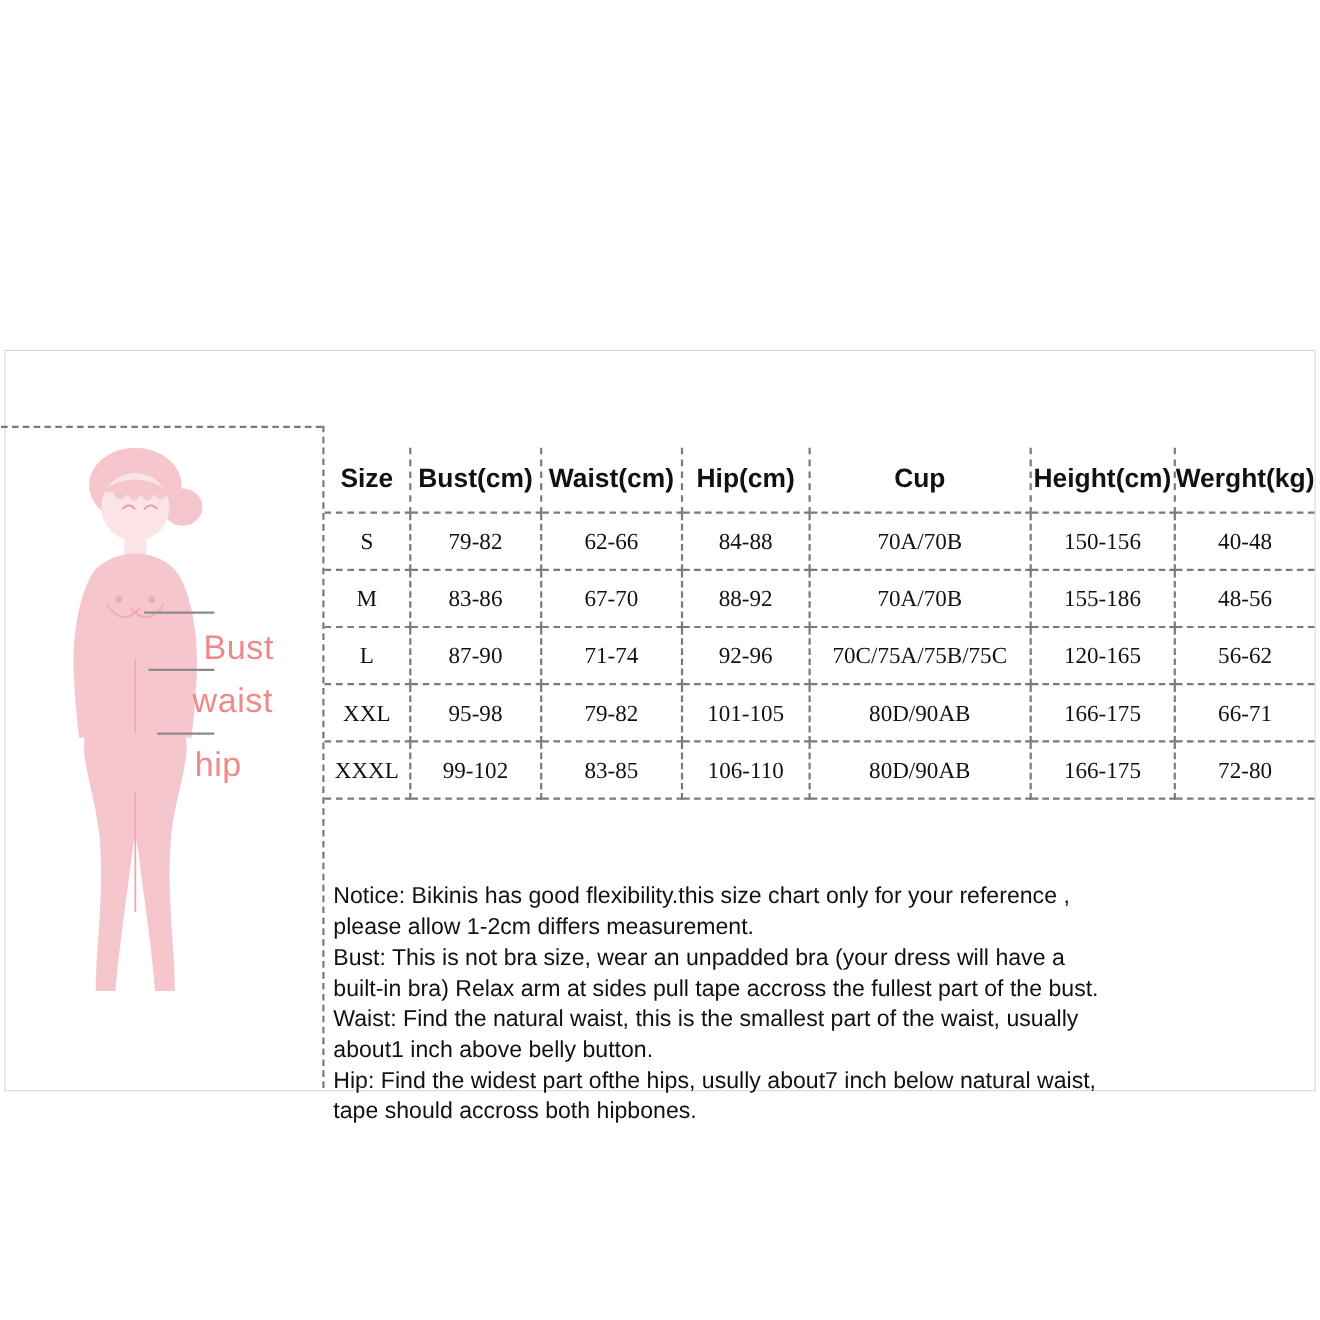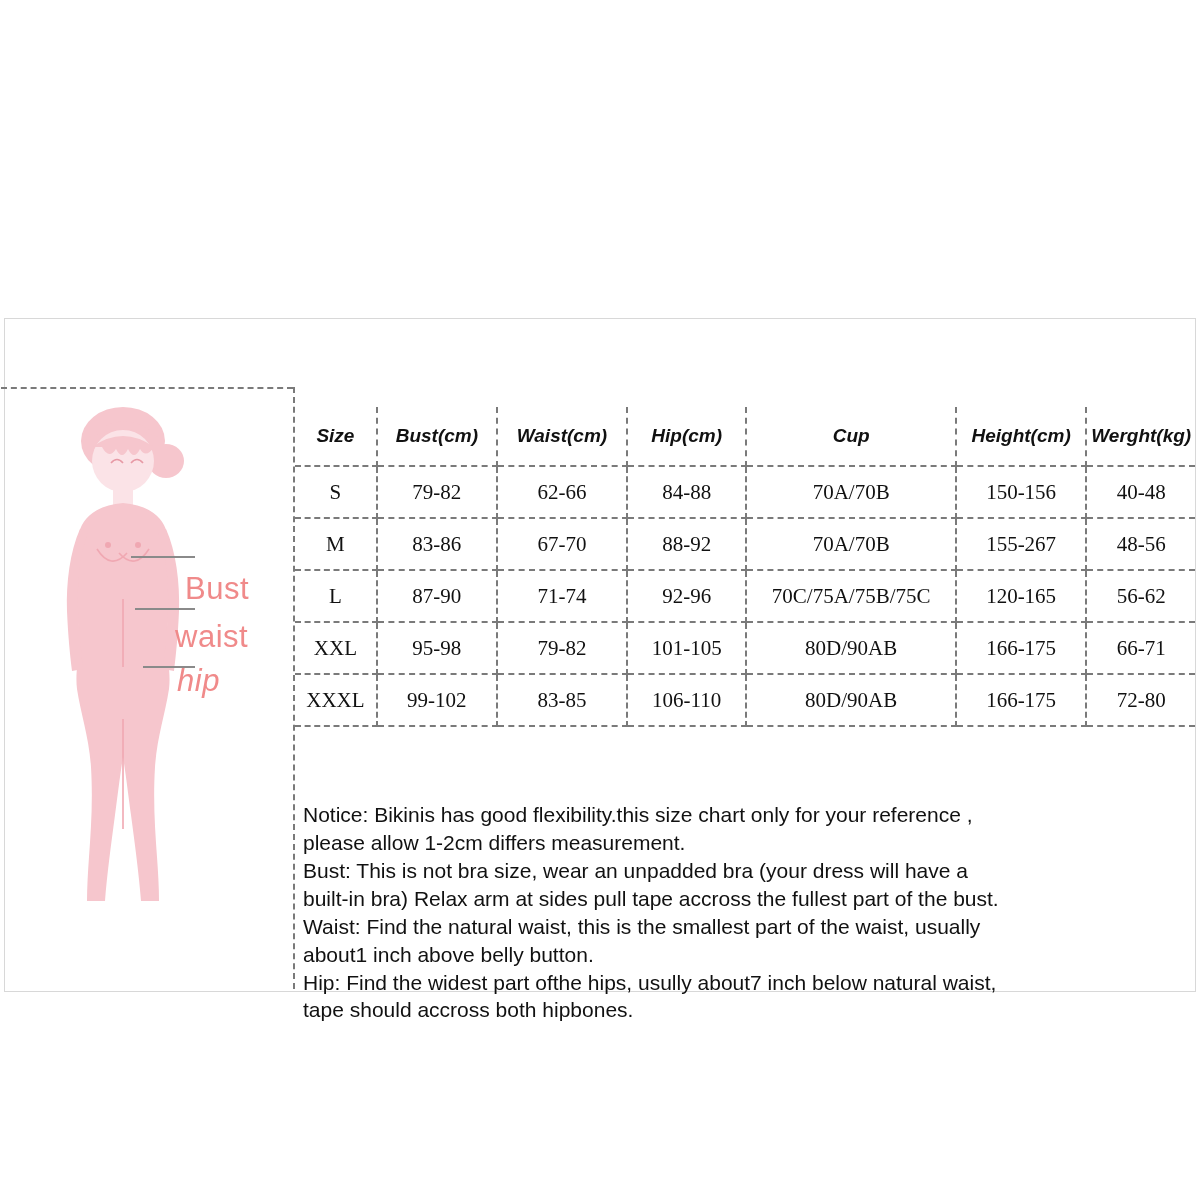--- a/index.html
+++ b/index.html
@@ -43,21 +43,21 @@
   }
   .fig-label {
     position: absolute;
     color: #f08a8a;
     font-family: "Liberation Sans", sans-serif;
     font-size: 31px;
     letter-spacing: 0.5px;
   }
   #label-bust  { left: 180px; top: 252px; }
   #label-waist { left: 170px; top: 300px; }
-  #label-hip   { left: 172px; top: 344px; font-style: italic; }
+  #label-hip   { left: 172px; top: 358px; }
 
   
   .vdash {
     position: absolute;
     border-left: 2px dashed #7a7a7a;
   }
   .hdash {
     position: absolute;
     border-top: 2px dashed #7a7a7a;
   }
@@ -97,24 +97,23 @@
     height: 50px;
     padding: 0;
     color: #111;
   }
   table.size tr th:last-child,
   table.size tr td:last-child {
     border-right: none;
   }
   table.size th {
     font-family: "Liberation Sans", sans-serif;
-    font-size: 19px;
+    font-size: 24px;
     font-weight: bold;
     height: 58px;
-    font-style: italic;
   }
   .col-size   { width: 82px; }
   .col-bust   { width: 120px; }
   .col-waist  { width: 130px; }
   .col-hip    { width: 120px; }
   .col-cup    { width: 210px; }
   .col-height { width: 130px; }
   .col-weight { width: 108px; margin-left: 16px; }
 
   
@@ -229,21 +228,21 @@
           <td>70A/70B</td>
           <td>150-156</td>
           <td>40-48</td>
         </tr>
         <tr>
           <td>M</td>
           <td>83-86</td>
           <td>67-70</td>
           <td>88-92</td>
           <td>70A/70B</td>
-          <td>155-267</td>
+          <td>155-186</td>
           <td>48-56</td>
         </tr>
         <tr>
           <td>L</td>
           <td>87-90</td>
           <td>71-74</td>
           <td>92-96</td>
           <td>70C/75A/75B/75C</td>
           <td>120-165</td>
           <td>56-62</td>

